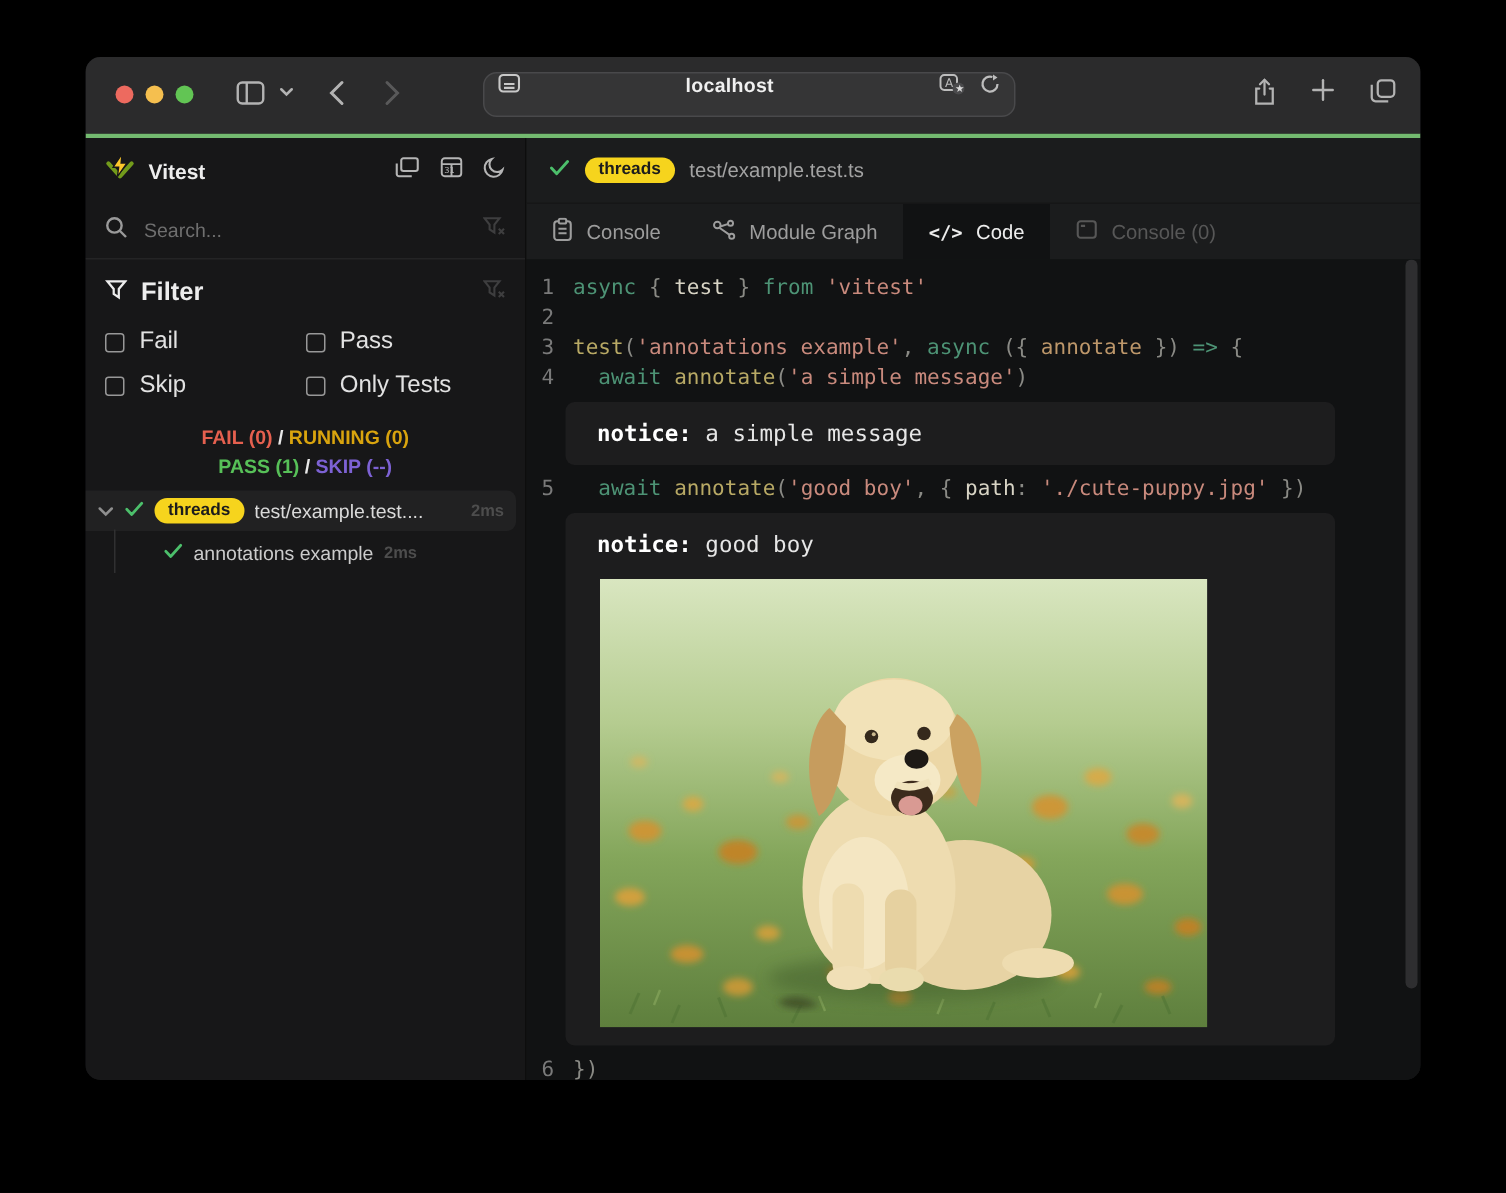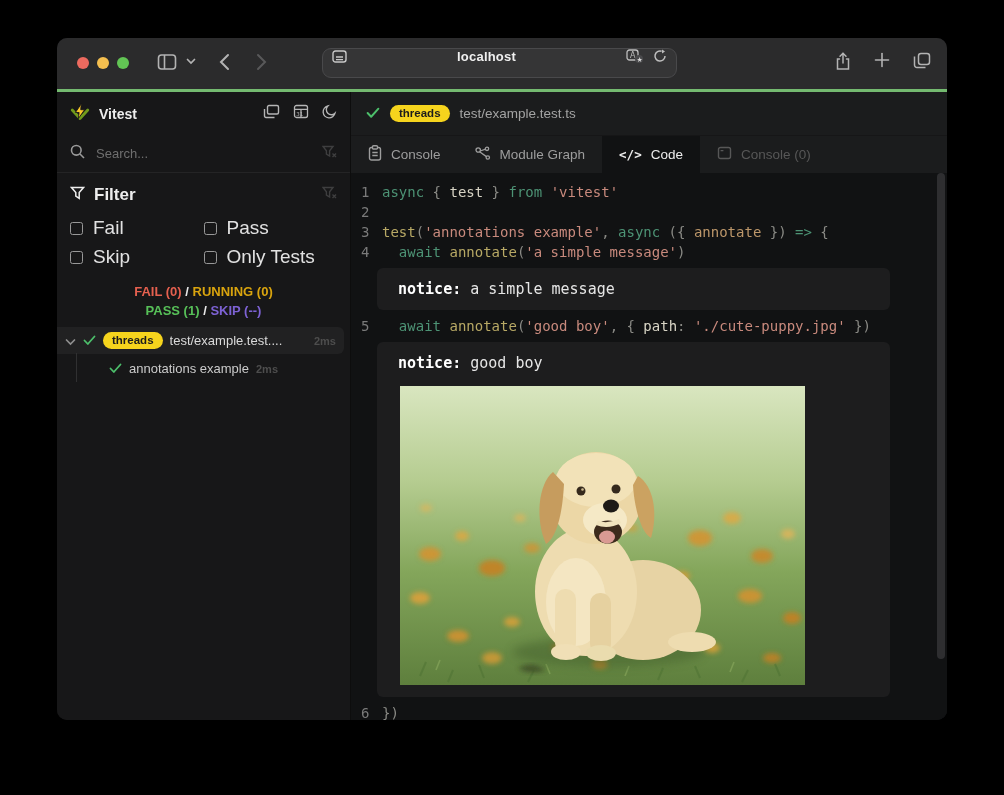--- a/index.html
+++ b/index.html
@@ -36,21 +36,21 @@
   .sb-search{height:37px;display:flex;align-items:center;gap:9px;padding:0 13px;border-bottom:1px solid #242425;}
   .sb-search input{flex:1;background:transparent;border:none;outline:none;color:#ddd;font-size:13px;font-family:"Liberation Sans",sans-serif;}
   .sb-search input::placeholder{color:#6f6f6f;}
   .dim{color:#3e3e3f;}
   .sb-filter{padding:12px 13px 12px 13px;}
   .filter-head{display:flex;align-items:center;gap:9px;color:#ededed;}
   .filter-title{font-size:17px;font-weight:700;}
   .cb-grid{display:grid;grid-template-columns:1fr 1fr;row-gap:9px;margin-top:13px;}
   .cb-item{display:flex;align-items:center;gap:10px;height:20px;cursor:default;}
   .cb-box{width:13px;height:13px;border:1.5px solid #989898;border-radius:2.5px;box-sizing:border-box;}
-  .cb-label{font-size:19px;color:#e2e2e2;}
+  .cb-label{font-size:16px;color:#e2e2e2;}
   .sb-summary{margin-top:3px;text-align:center;font-weight:700;font-size:13px;line-height:19px;}
   .c-fail{color:var(--fail,#e5604f);} .c-run{color:var(--running,#d9a40e);}
   .c-pass{color:var(--pass,#57c058);} .c-skip{color:var(--skip,#7d62d4);} .c-sep{color:#e8e8e8;}
   .sb-tree{margin-top:7px;}
   .tree-file{height:27px;margin-right:6px;border-radius:0 6px 6px 0;background:#212122;
              display:flex;align-items:center;gap:7px;padding:0 8px 0 8px;}
   .tree-test{height:27px;display:flex;align-items:center;gap:7px;padding-left:52px;margin-top:1px;position:relative;}
   .tree-test::before{content:"";position:absolute;left:19px;top:-2px;bottom:0;width:1px;background:#303031;}
   .badge{background:var(--badge-yellow,#f6d41d);color:#1c1c1c;font-size:11.5px;font-weight:700;
          padding:2px 9px;border-radius:999px;line-height:1.15;}

